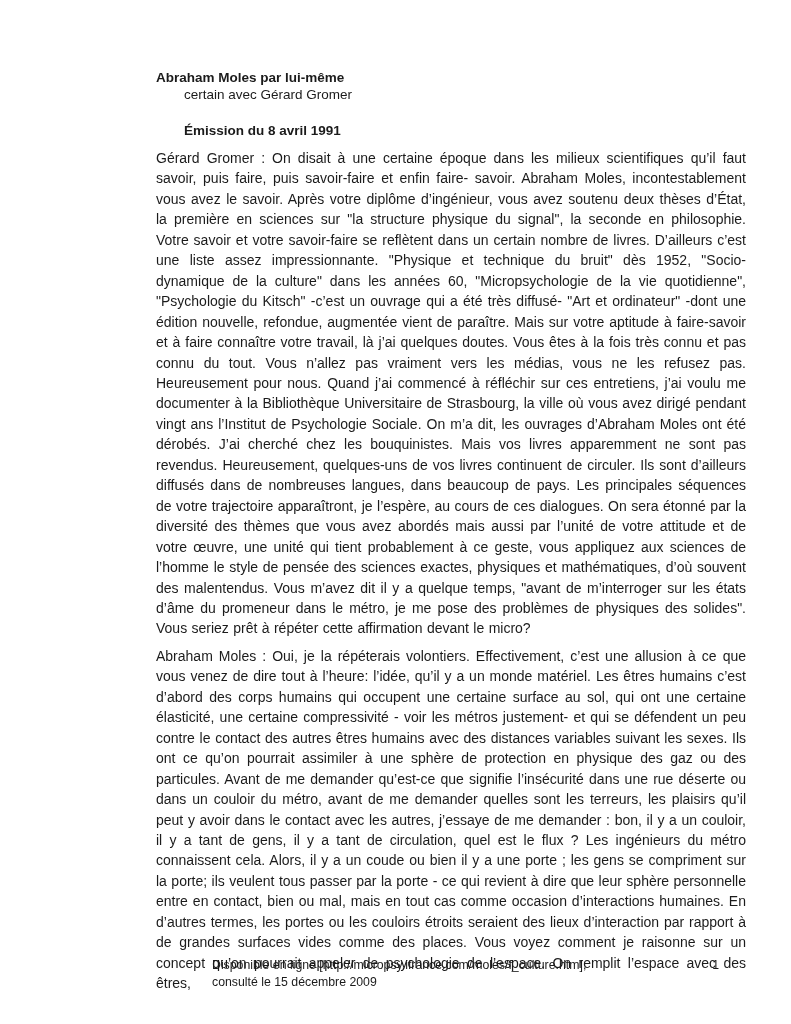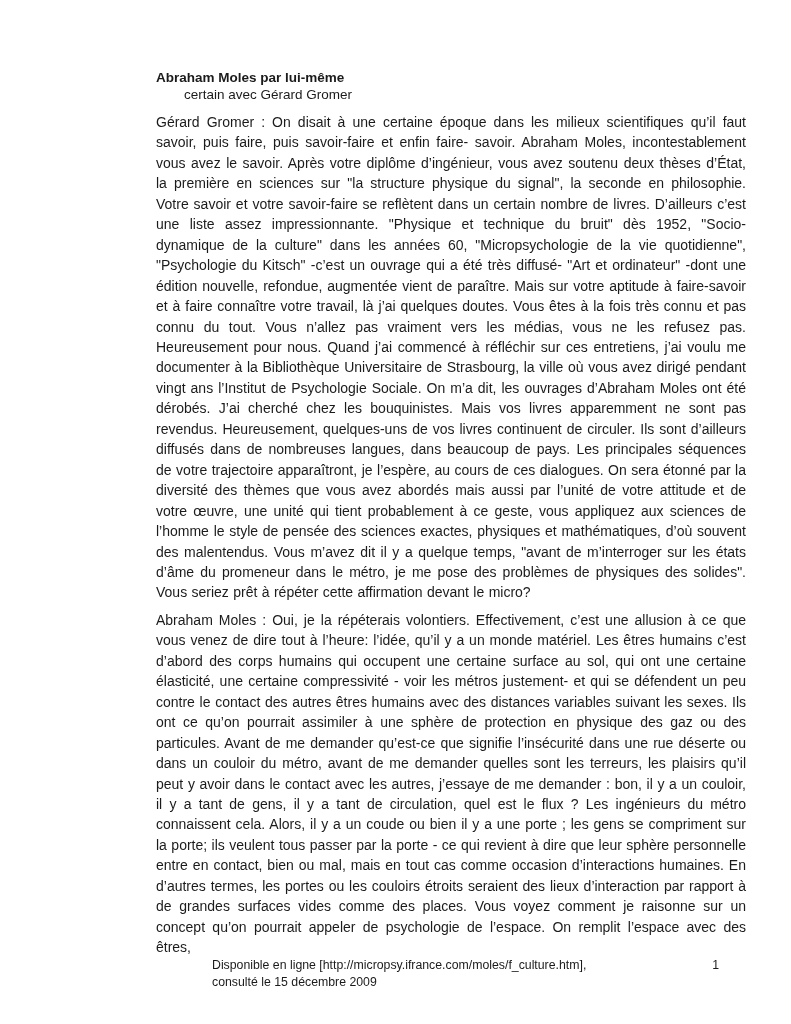--- a/index.html
+++ b/index.html
@@ -63,20 +63,21 @@
   .source div { white-space: nowrap; }
   .page-num { text-align: right; }
 </style>
 </head>
 <body>
 
 <div class="page">
   <div class="content">
     <h1 class="doc-title">Abraham Moles par lui-même</h1>
     <div class="doc-subtitle">certain avec Gérard Gromer</div>
+    <div class="emission">Émission du 8 avril 1991</div>
     <p class="body-para">Gérard Gromer : On disait à une certaine époque dans les milieux scientifiques qu’il faut savoir, puis faire, puis savoir-faire et enfin faire- savoir. Abraham Moles, incontestablement vous avez le savoir. Après votre diplôme d’ingénieur, vous avez soutenu deux thèses d’État, la première en sciences sur "la structure physique du signal", la seconde en philosophie. Votre savoir et votre savoir-faire se reflètent dans un certain nombre de livres. D’ailleurs c’est une liste assez impressionnante. "Physique et technique du bruit" dès 1952, "Socio-dynamique de la culture" dans les années 60, "Micropsychologie de la vie quotidienne", "Psychologie du Kitsch" -c’est un ouvrage qui a été très diffusé- "Art et ordinateur" -dont une édition nouvelle, refondue, augmentée vient de paraître. Mais sur votre aptitude à faire-savoir et à faire connaître votre travail, là j’ai quelques doutes. Vous êtes à la fois très connu et pas connu du tout. Vous n’allez pas vraiment vers les médias, vous ne les refusez pas. Heureusement pour nous. Quand j’ai commencé à réfléchir sur ces entretiens, j’ai voulu me documenter à la Bibliothèque Universitaire de Strasbourg, la ville où vous avez dirigé pendant vingt ans l’Institut de Psychologie Sociale. On m’a dit, les ouvrages d’Abraham Moles ont été dérobés. J’ai cherché chez les bouquinistes. Mais vos livres apparemment ne sont pas revendus. Heureusement, quelques-uns de vos livres continuent de circuler. Ils sont d’ailleurs diffusés dans de nombreuses langues, dans beaucoup de pays. Les principales séquences de votre trajectoire apparaîtront, je l’espère, au cours de ces dialogues. On sera étonné par la diversité des thèmes que vous avez abordés mais aussi par l’unité de votre attitude et de votre œuvre, une unité qui tient probablement à ce geste, vous appliquez aux sciences de l’homme le style de pensée des sciences exactes, physiques et mathématiques, d’où souvent des malentendus. Vous m’avez dit il y a quelque temps, "avant de m’interroger sur les états d’âme du promeneur dans le métro, je me pose des problèmes de physiques des solides". Vous seriez prêt à répéter cette affirmation devant le micro?</p>
     <p class="body-para">Abraham Moles : Oui, je la répéterais volontiers. Effectivement, c’est une allusion à ce que vous venez de dire tout à l’heure: l’idée, qu’il y a un monde matériel. Les êtres humains c’est d’abord des corps humains qui occupent une certaine surface au sol, qui ont une certaine élasticité, une certaine compressivité - voir les métros justement- et qui se défendent un peu contre le contact des autres êtres humains avec des distances variables suivant les sexes. Ils ont ce qu’on pourrait assimiler à une sphère de protection en physique des gaz ou des particules. Avant de me demander qu’est-ce que signifie l’insécurité dans une rue déserte ou dans un couloir du métro, avant de me demander quelles sont les terreurs, les plaisirs qu’il peut y avoir dans le contact avec les autres, j’essaye de me demander : bon, il y a un couloir, il y a tant de gens, il y a tant de circulation, quel est le flux ? Les ingénieurs du métro connaissent cela. Alors, il y a un coude ou bien il y a une porte ; les gens se compriment sur la porte; ils veulent tous passer par la porte - ce qui revient à dire que leur sphère personnelle entre en contact, bien ou mal, mais en tout cas comme occasion d’interactions humaines. En d’autres termes, les portes ou les couloirs étroits seraient des lieux d’interaction par rapport à de grandes surfaces vides comme des places. Vous voyez comment je raisonne sur un concept qu’on pourrait appeler de psychologie de l’espace. On remplit l’espace avec des êtres,</p>
   </div>
 
   <div class="footer">
     <div class="source">
       <div>Disponible en ligne [http://micropsy.ifrance.com/moles/f_culture.htm],</div>
       <div>consulté le 15 décembre 2009</div>
     </div>
     <div class="page-num">1</div>

